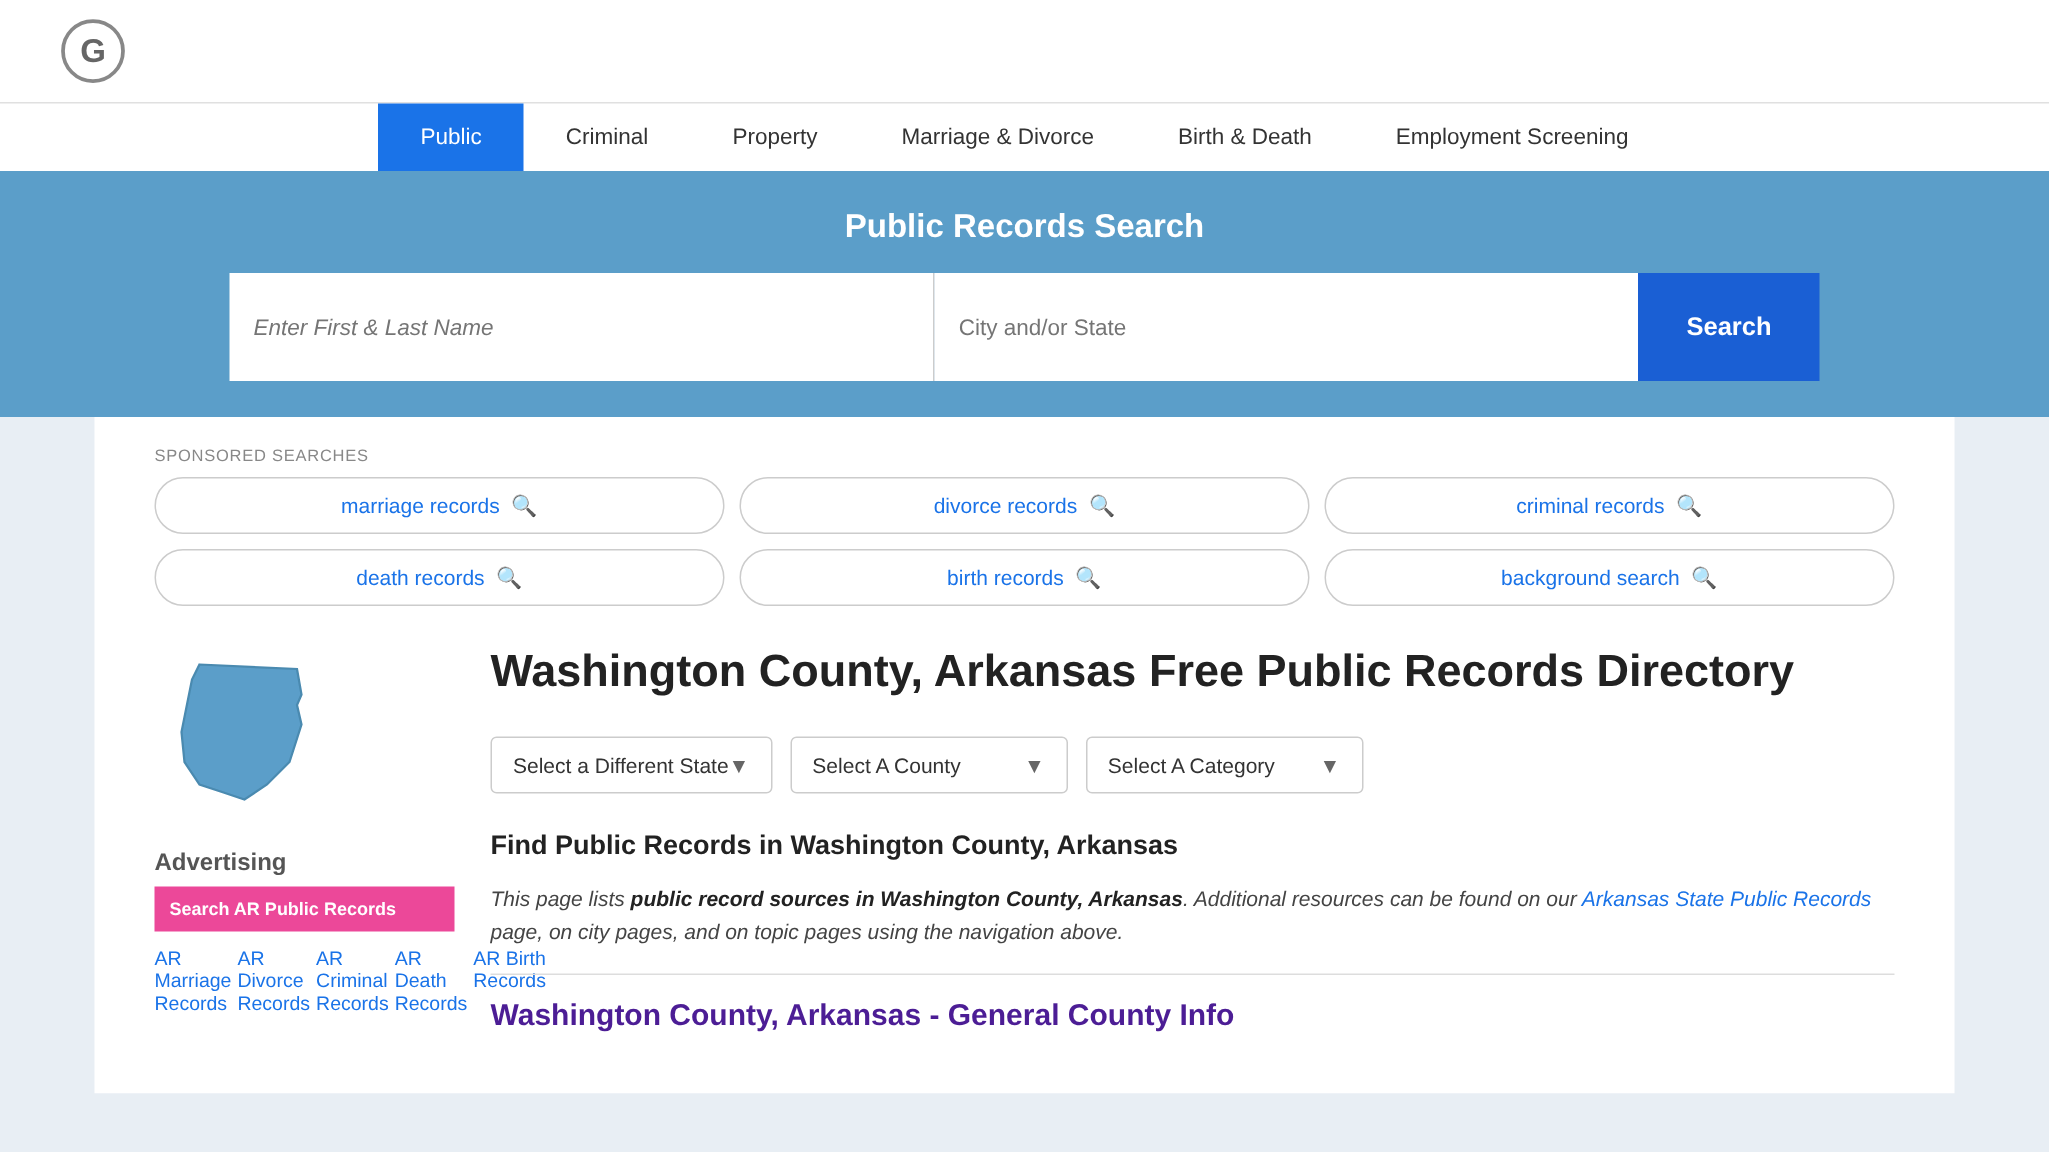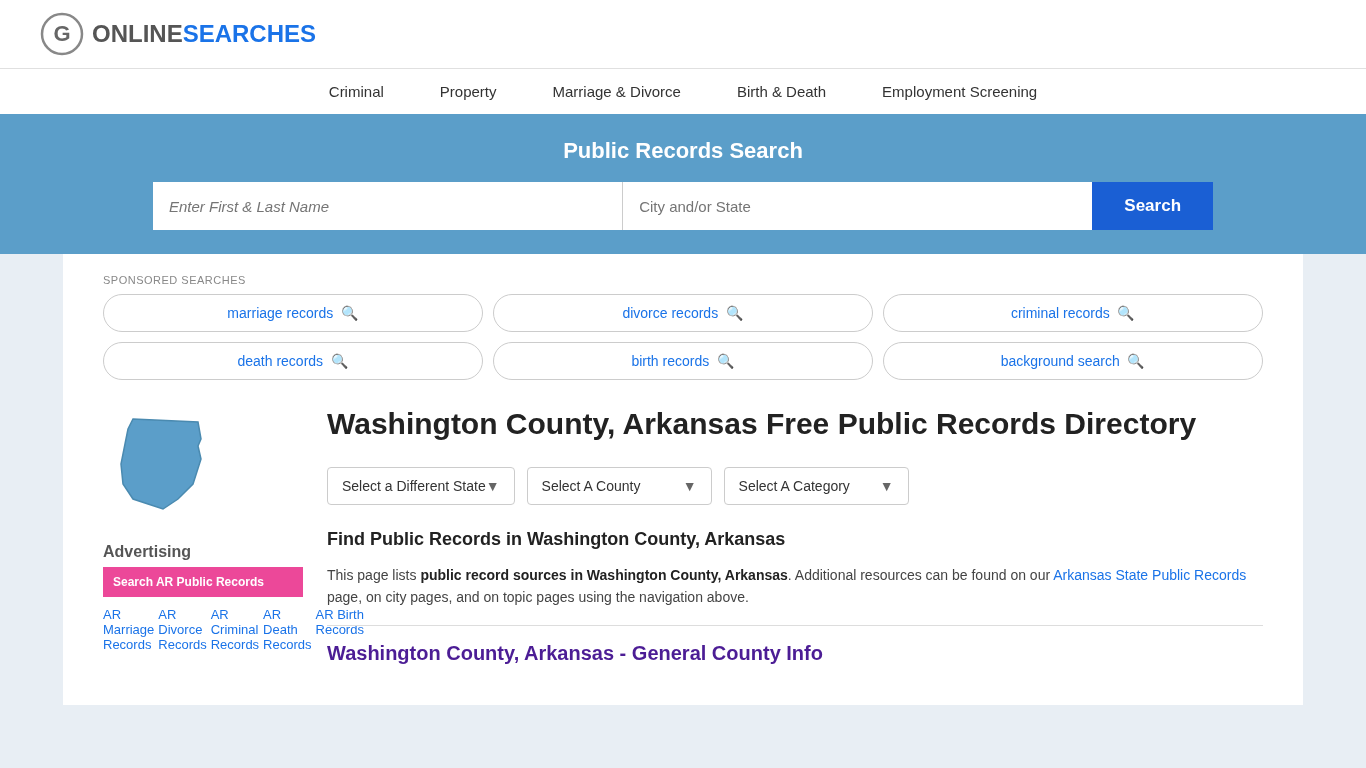--- a/index.html
+++ b/index.html
@@ -75,21 +75,21 @@
       background: #fff;
     }
     .search-form input:first-child {
       border-right: 1px solid #ccc;
       font-style: italic;
     }
     .search-form button {
       background-color: #1a5fd4;
       color: #fff;
       border: none;
-      padding: 14px 32px;
+      padding: 26px 32px;
       font-size: 17px;
       font-weight: bold;
       cursor: pointer;
     }
 
     
     .main-wrapper {
       background-color: #fff;
       max-width: 1240px;
       margin: 0 auto;
@@ -211,20 +211,21 @@
       font-size: 18px;
       font-weight: bold;
       color: #222;
       margin-bottom: 14px;
     }
     .description-text {
       font-size: 14px;
       color: #444;
       line-height: 1.6;
       margin-bottom: 12px;
+      font-style: italic;
     }
     .description-text strong {
       font-weight: bold;
       color: #222;
     }
     .description-text a {
       color: #1a73e8;
       text-decoration: none;
     }
 
@@ -248,27 +249,25 @@
   </style>
 </head>
 <body>
 
 <div class="header">
   <a class="logo" href="#">
     <svg class="logo-icon" viewBox="0 0 44 44" xmlns="http://www.w3.org/2000/svg">
       <circle cx="22" cy="22" r="20" fill="none" stroke="#888" stroke-width="2.5"></circle>
       <text x="22" y="29" text-anchor="middle" font-size="22" font-weight="bold" fill="#666" font-family="Arial">G</text>
     </svg>
-    <div>
-      <span style="color:#555; font-size:24px; font-weight:bold;">ONLINE</span><span style="color:#1a73e8; font-size:24px; font-weight:bold;">SEARCHES</span>
-    </div>
   </a>
 </div>
 
 <nav class="nav">
+  <a href="#" class="active">Public</a>
   <a href="#">Criminal</a>
   <a href="#">Property</a>
   <a href="#">Marriage &amp; Divorce</a>
   <a href="#">Birth &amp; Death</a>
   <a href="#">Employment Screening</a>
 </nav>
 
 <div class="search-banner">
   <h1>Public Records Search</h1>
   <div class="search-form">

